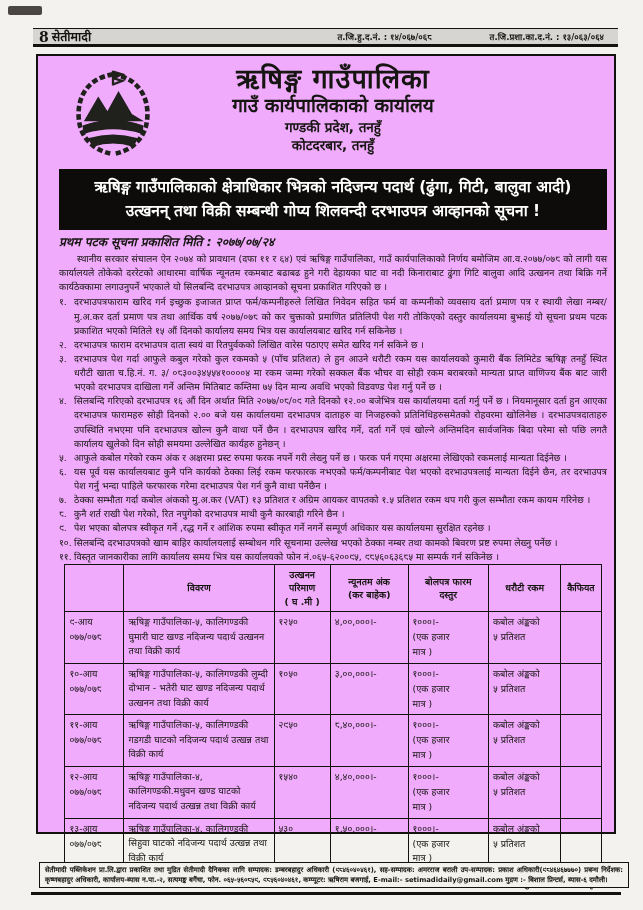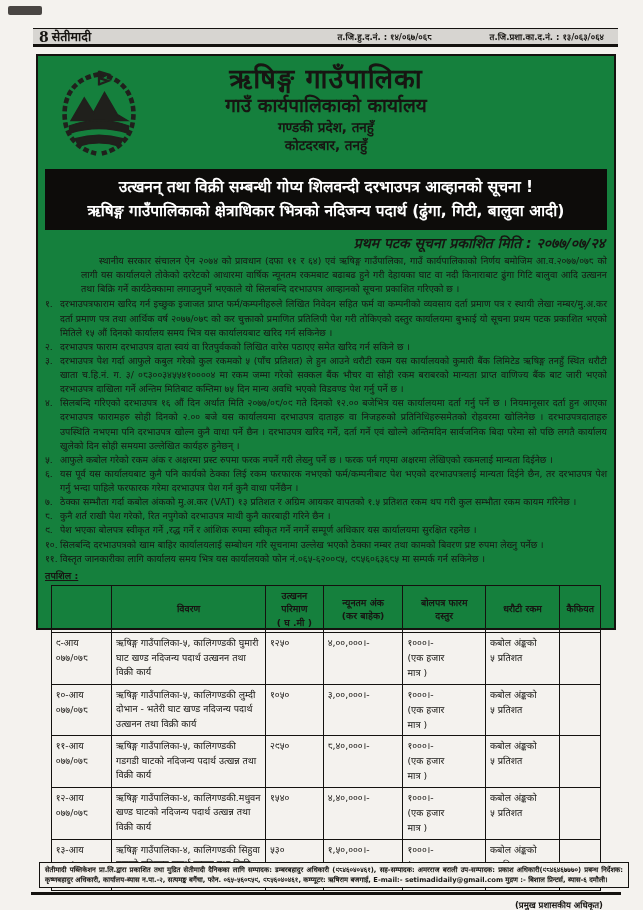--- a/index.html
+++ b/index.html
@@ -20,42 +20,42 @@
     border-bottom:3px solid #14120f;
     display:flex;align-items:center;
     padding:0 6px;box-sizing:border-box;
   }
   .mh-pageno{font-size:14px;font-weight:bold;font-family:"DejaVu Serif","Liberation Serif",serif;}
   .mh-paper{font-size:12.5px;font-weight:bold;margin-left:3px;}
   .mh-regs{display:flex;flex:1;justify-content:flex-end;gap:58px;font-size:8.5px;font-weight:bold;padding-right:8px;margin-left:36px;}
 
   
   .notice{
-    position:absolute;left:36px;top:54px;width:580px;height:576px;
-    background:#15803d;border:2.5px solid #14120f;
-    box-sizing:border-box;padding:5px 7px 4px 7px;
+    position:absolute;left:36px;top:54px;width:580px;height:780px;
+    background:#f0abfc;border:2.5px solid #14120f;
+    box-sizing:border-box;padding:5px 7px 4px 21px;
   }
 
   .letterhead{position:relative;height:104px;}
   .logo{position:absolute;left:8px;top:4px;width:92px;height:96px;}
   .lh-text{text-align:center;padding-top:2px;}
   .lh-muni{font-size:27px;font-weight:bold;letter-spacing:1px;line-height:1.15;}
   .lh-office{font-size:19px;font-weight:bold;line-height:1.25;}
   .lh-addr{font-size:13.5px;font-weight:bold;line-height:1.35;}
 
   .headline{
     background:#0d0c0a;color:#ffffff;text-align:center;
     padding:6px 4px 7px 4px;margin-top:4px;
   }
   .headline div{font-size:15.5px;font-weight:bold;line-height:1.55;}
 
-  .pubdate{text-align:right;font-size:14px;font-weight:bold;font-style:italic;padding:3px 2px 2px 0;}
+  .pubdate{text-align:left;font-size:12px;font-weight:bold;font-style:italic;padding:3px 2px 2px 0;}
 
   .bodytext{font-size:9.3px;line-height:1.52;text-align:justify;}
-  .intro{text-indent:18px;margin-bottom:1px;margin-left:36px;}
+  .intro{text-indent:18px;margin-bottom:1px;}
   .term{display:flex;}
   .term-num{flex:none;width:15px;}
   .term-text{flex:1;text-align:justify;}
 
   .annex-label{font-size:9.5px;font-weight:bold;margin:3px 0 3px 0;text-decoration:underline;}
 
   
   table.detail{
     width:98%;margin:0 auto;border-collapse:collapse;table-layout:fixed;
     font-size:9.3px;
@@ -123,22 +123,22 @@
       </svg>
       <div class="lh-text">
         <div class="lh-muni">ऋषिङ्ग गाउँपालिका</div>
         <div class="lh-office">गाउँ कार्यपालिकाको कार्यालय</div>
         <div class="lh-addr">गण्डकी प्रदेश, तनहुँ</div>
         <div class="lh-addr">कोटदरबार, तनहुँ</div>
       </div>
     </div>
 
     <div class="headline">
+      <div>ऋषिङ्ग गाउँपालिकाको क्षेत्राधिकार भित्रको नदिजन्य पदार्थ (ढुंगा, गिटी, बालुवा आदी)</div>
       <div>उत्खनन् तथा विक्री  सम्बन्धी गोप्य शिलवन्दी दरभाउपत्र आव्हानको सूचना !</div>
-      <div>ऋषिङ्ग गाउँपालिकाको क्षेत्राधिकार भित्रको नदिजन्य पदार्थ (ढुंगा, गिटी, बालुवा आदी)</div>
     </div>
 
     <div class="pubdate">प्रथम पटक सूचना प्रकाशित मिति : २०७७/०७/२४</div>
 
     <div class="bodytext">
       <div class="intro">स्थानीय सरकार संचालन ऐन २०७४ को प्रावधान (दफा ११ र ६४) एवं ऋषिङ्ग गाउँपालिका, गाउँ कार्यपालिकाको निर्णय बमोजिम आ.व.२०७७/०७८ को लागी यस कार्यालयले तोकेको दररेटको आधारमा वार्षिक न्यूनतम रकमबाट बढाबढ हुने गरी देहायका घाट वा नदी किनाराबाट ढुंगा गिटि बालुवा आदि उत्खनन तथा बिक्रि गर्ने कार्यठेक्कामा लगाउनुपर्ने भएकाले यो सिलबन्दि दरभाउपत्र आव्हानको सूचना प्रकाशित गरिएको छ ।</div>
 
       <div class="term">
         <span class="term-num">१.</span>
         <span class="term-text">दरभाउपत्रफाराम खरिद गर्न इच्छुक इजाजत प्राप्त फर्म/कम्पनीहरुले लिखित निवेदन सहित फर्म वा कम्पनीको व्यवसाय दर्ता प्रमाण पत्र र स्थायी लेखा नम्बर/मु.अ.कर दर्ता प्रमाण पत्र तथा आर्थिक वर्ष २०७७/०७८ को कर चुक्ताको प्रमाणित प्रतिलिपी पेश गरी तोकिएको दस्तुर कार्यालयमा बुझाई यो सूचना प्रथम पटक प्रकाशित भएको मितिले १५ औं दिनको कार्यालय समय भित्र यस कार्यालयबाट खरिद गर्न सकिनेछ ।</span>
@@ -178,21 +178,20 @@
       <div class="term">
         <span class="term-num">१०.</span>
         <span class="term-text">सिलबन्दि दरभाउपत्रको खाम बाहिर कार्यालयलाई सम्बोधन गरि सूचनामा उल्लेख भएको ठेक्का नम्बर तथा कामको बिवरण प्रष्ट रुपमा लेख्नु पर्नेछ ।</span>
       </div>
       <div class="term">
         <span class="term-num">११.</span>
         <span class="term-text">विस्तृत जानकारीका लागि कार्यालय समय भित्र यस कार्यालयको फोन नं.०६५-६२००९५, ९८५६०६३६८५ मा सम्पर्क गर्न सकिनेछ ।</span>
       </div>
     </div>
 
-    <div class="annex-label">तपशिल :</div>
 
     <table class="detail">
       <colgroup>
         <col class="c-id">
           <col class="c-desc">
           <col class="c-qty">
           <col class="c-min">
           <col class="c-fee">
           <col class="c-dep">
           <col class="c-rem">

